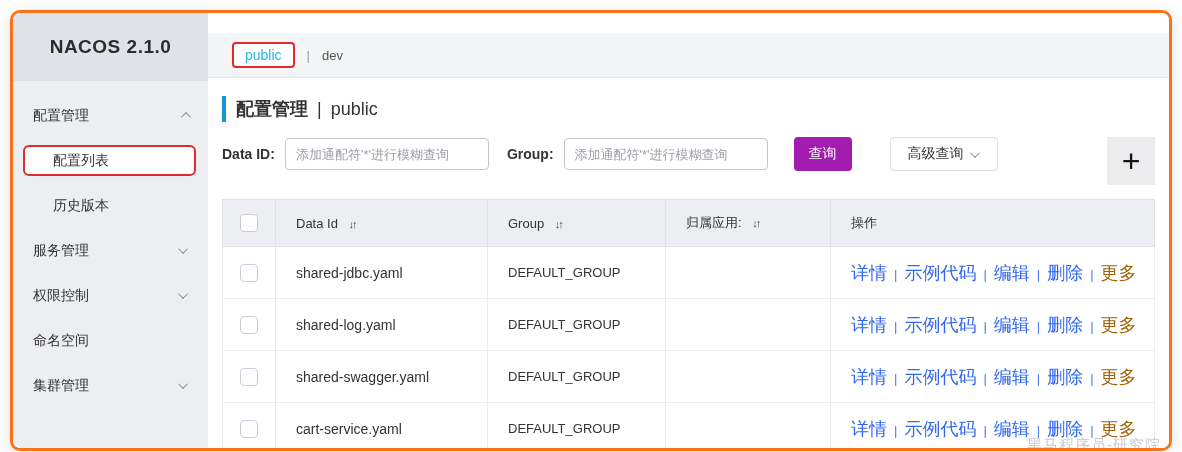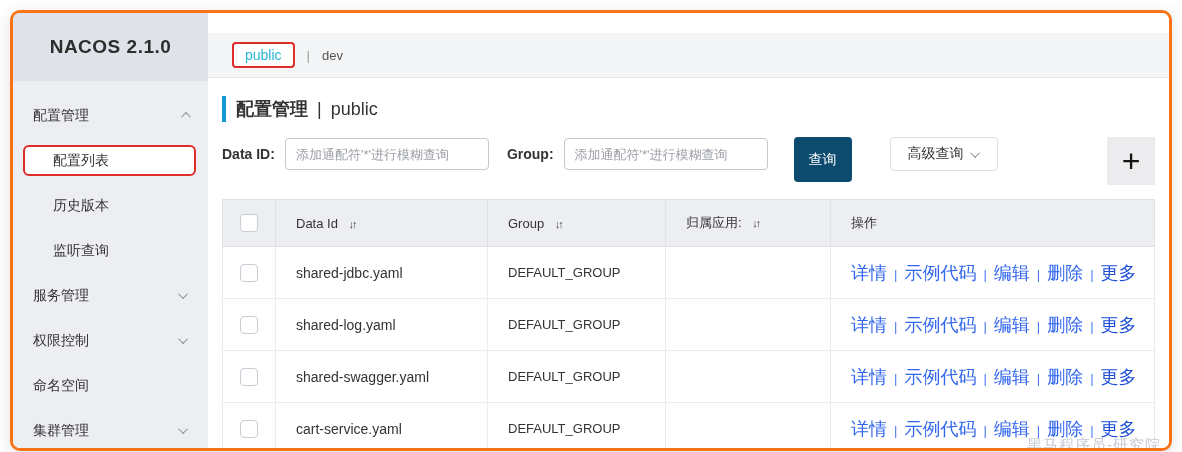--- a/index.html
+++ b/index.html
@@ -69,22 +69,22 @@
   .q-label { font-weight: bold; font-size: 14px; line-height: 34px; }
   .q-input {
     width: 204px; height: 32px; margin: 1px 0 0 10px;
     border: 1px solid #c4c6cf; border-radius: 4px;
     padding: 0 10px; font-size: 13px; color: #a21caf; outline: none;
     font-family: "Liberation Sans", "DejaVu Sans", sans-serif;
   }
   .q-input::placeholder { color: #9da0a8; }
   .lbl-group { margin-left: 18px; }
   .btn-search {
-    margin-left: 26px; width: 58px; height: 45px;
-    background: #0c4a6e; color: #fff; border: none; border-radius: 4px;
+    margin-left: 26px; width: 58px; height: 34px;
+    background: #a21caf; color: #fff; border: none; border-radius: 4px;
     font-size: 14px; cursor: pointer;
     font-family: "Liberation Sans", "DejaVu Sans", sans-serif;
   }
   .btn-adv {
     margin-left: 38px; height: 34px; padding: 4px 17px;
     background: #fff; border: 1px solid #dcdee3; border-radius: 4px;
     font-size: 14px; color: #333; display: flex; align-items: center; gap: 9px;
     cursor: pointer; font-family: "Liberation Sans", "DejaVu Sans", sans-serif;
   }
   .btn-plus {
@@ -106,21 +106,21 @@
   }
   th.cb-col, td.cb-col { width: 53px; padding: 0; text-align: center; }
   .checkbox {
     width: 18px; height: 18px; display: inline-block; vertical-align: middle;
     border: 1px solid #c9ccd6; border-radius: 4px; background: #fff; cursor: pointer;
   }
   .sort-ic { font-size: 11px; color: #444; margin-left: 7px; letter-spacing: -2px; }
   td.group-cell { font-size: 13px; }
   .act a { color: #3166ee; text-decoration: none; font-size: 18px; cursor: pointer; }
   .act .sep { color: #4a79f0; margin: 0 7px; font-size: 13px; }
-  .act a.more { color: #1d4ed8; }
+  .act a.more { color: #a16207; }
   .watermark {
     position: absolute; right: 8px; bottom: -7px;
     color: #c6cad2; font-size: 15px; letter-spacing: 1px; pointer-events: none;
   }
 </style>
 </head>
 <body>
 
 <div class="window">
 
@@ -129,23 +129,20 @@
     <nav class="menu">
       <div class="menu-item">
         <span>配置管理</span>
         <span class="chev up"></span>
       </div>
       <div class="menu-subitem selected">
         <span>配置列表</span>
       </div>
       <div class="menu-subitem">
         <span>历史版本</span>
-      </div>
-      <div class="menu-subitem">
-        <span>监听查询</span>
       </div>
       <div class="menu-item">
         <span>服务管理</span>
         <span class="chev down"></span>
       </div>
       <div class="menu-item">
         <span>权限控制</span>
         <span class="chev down"></span>
       </div>
       <div class="menu-item">

